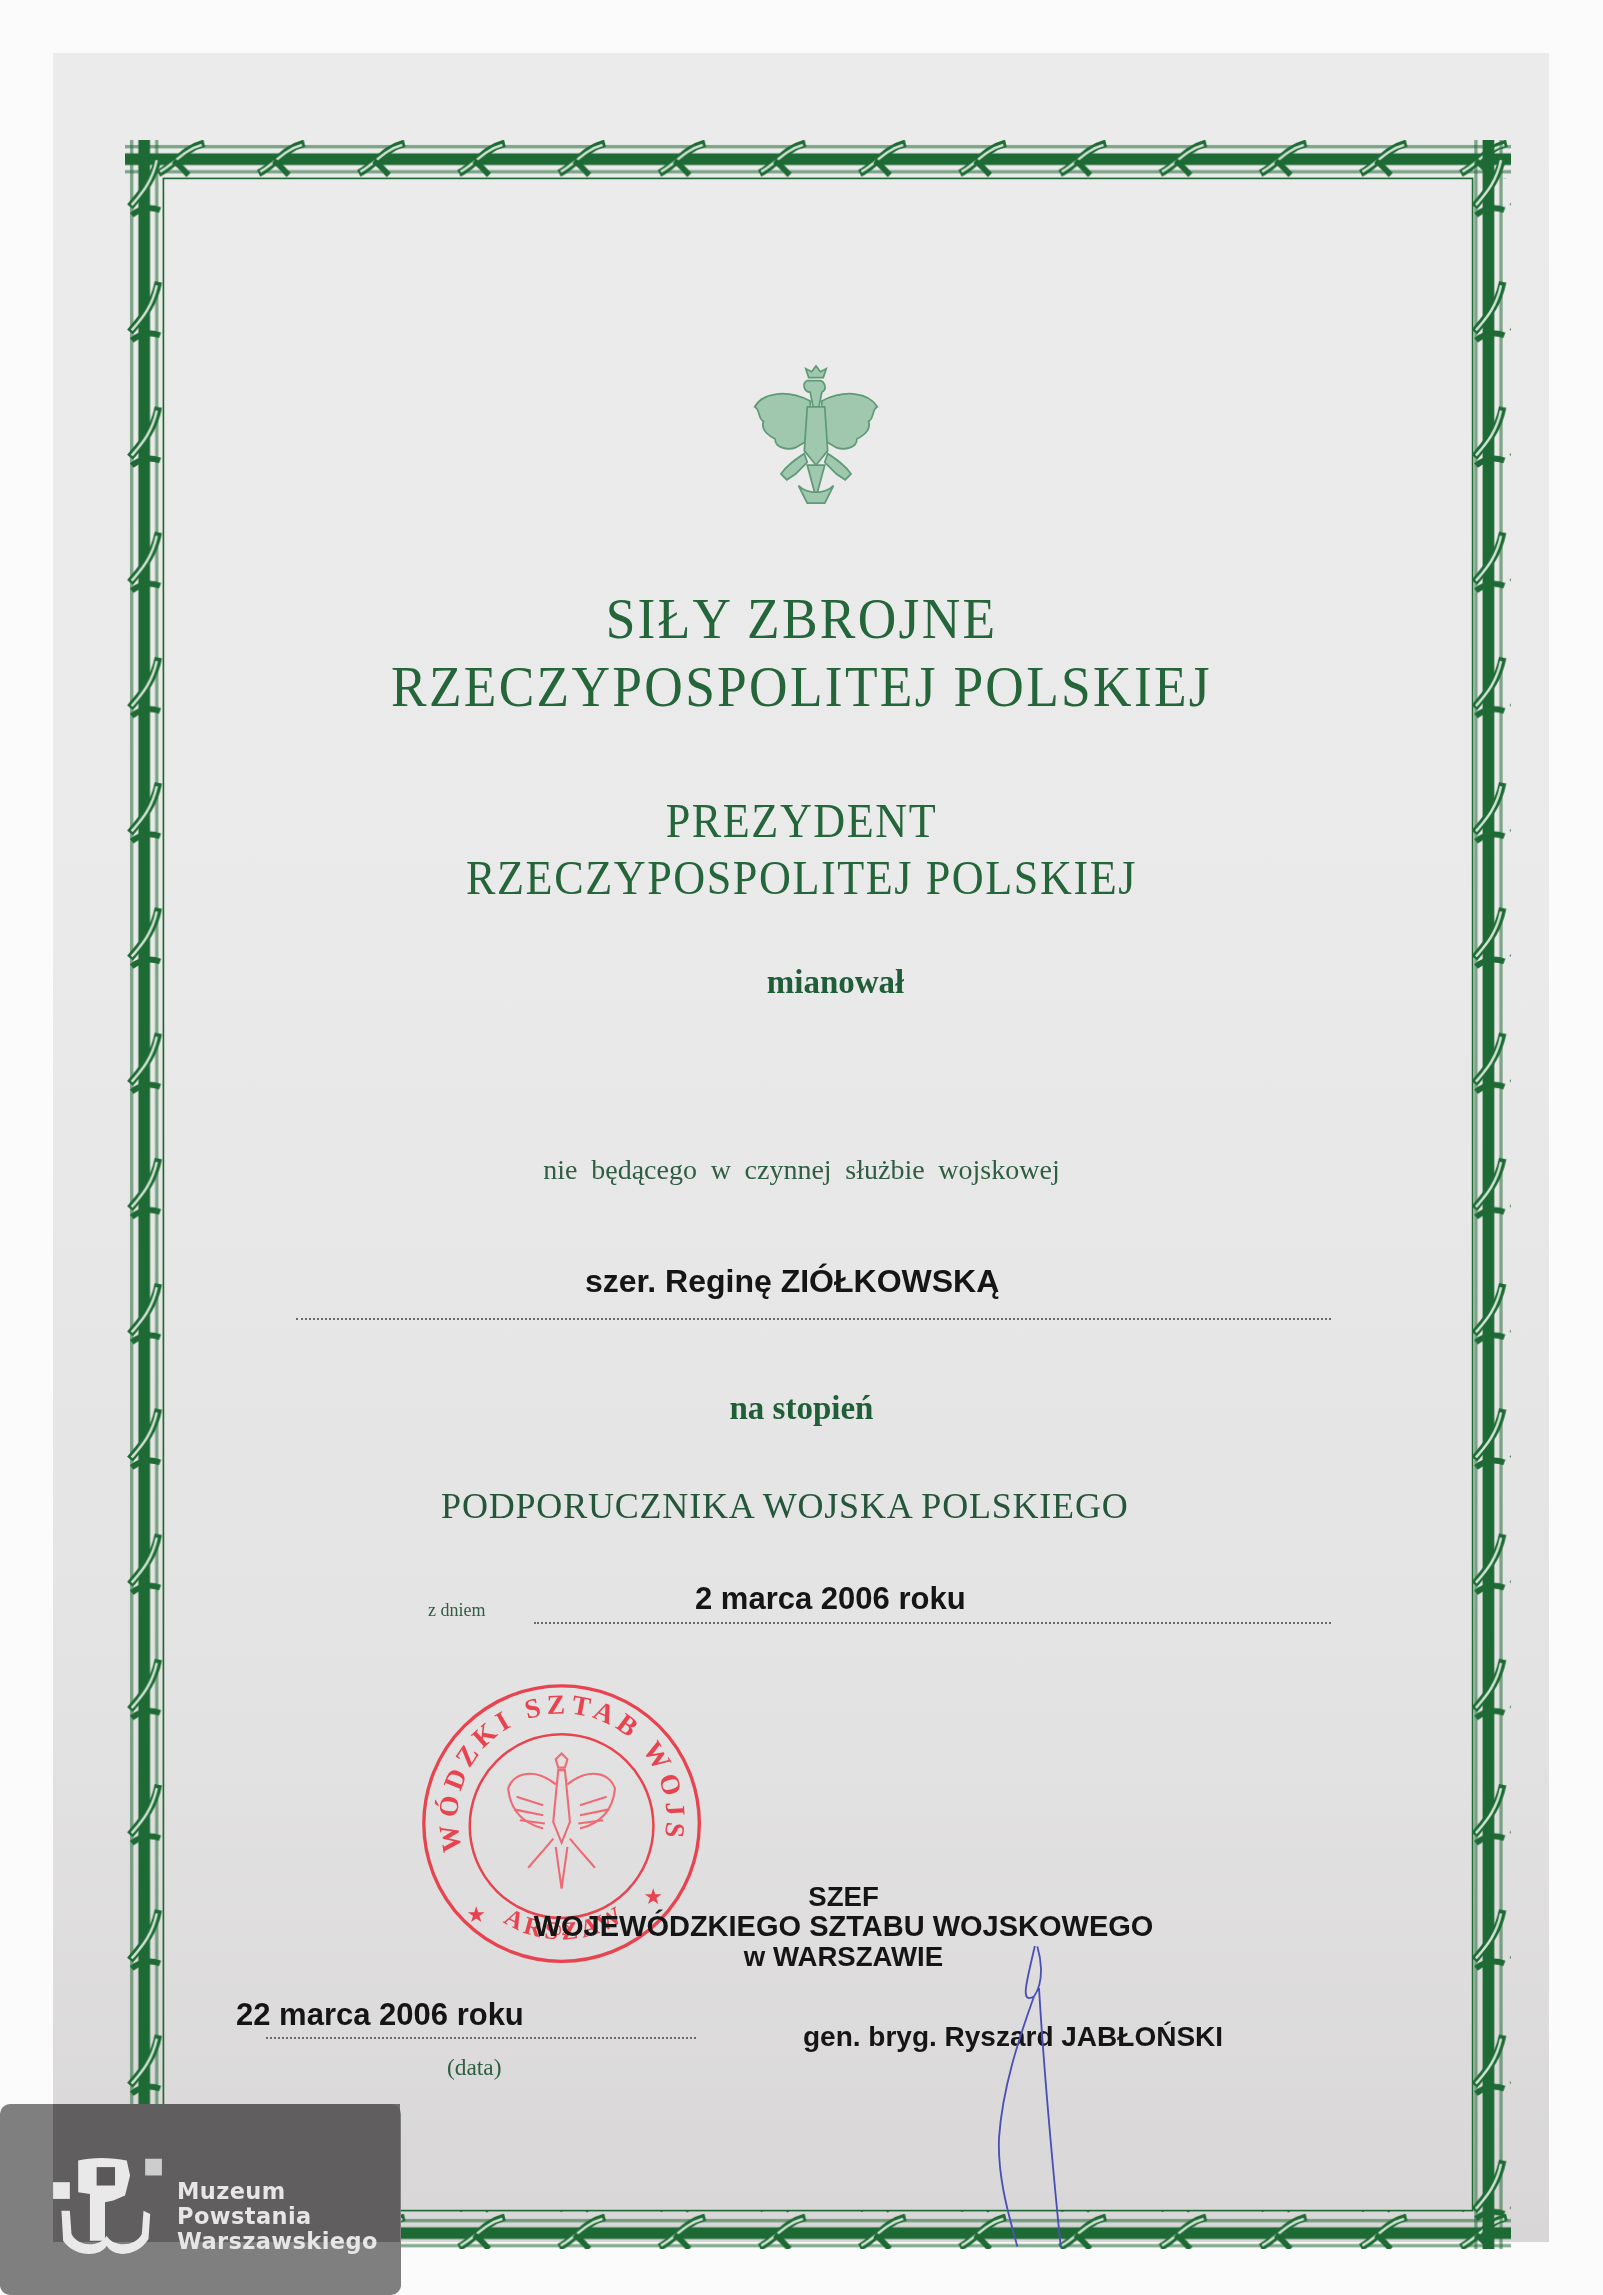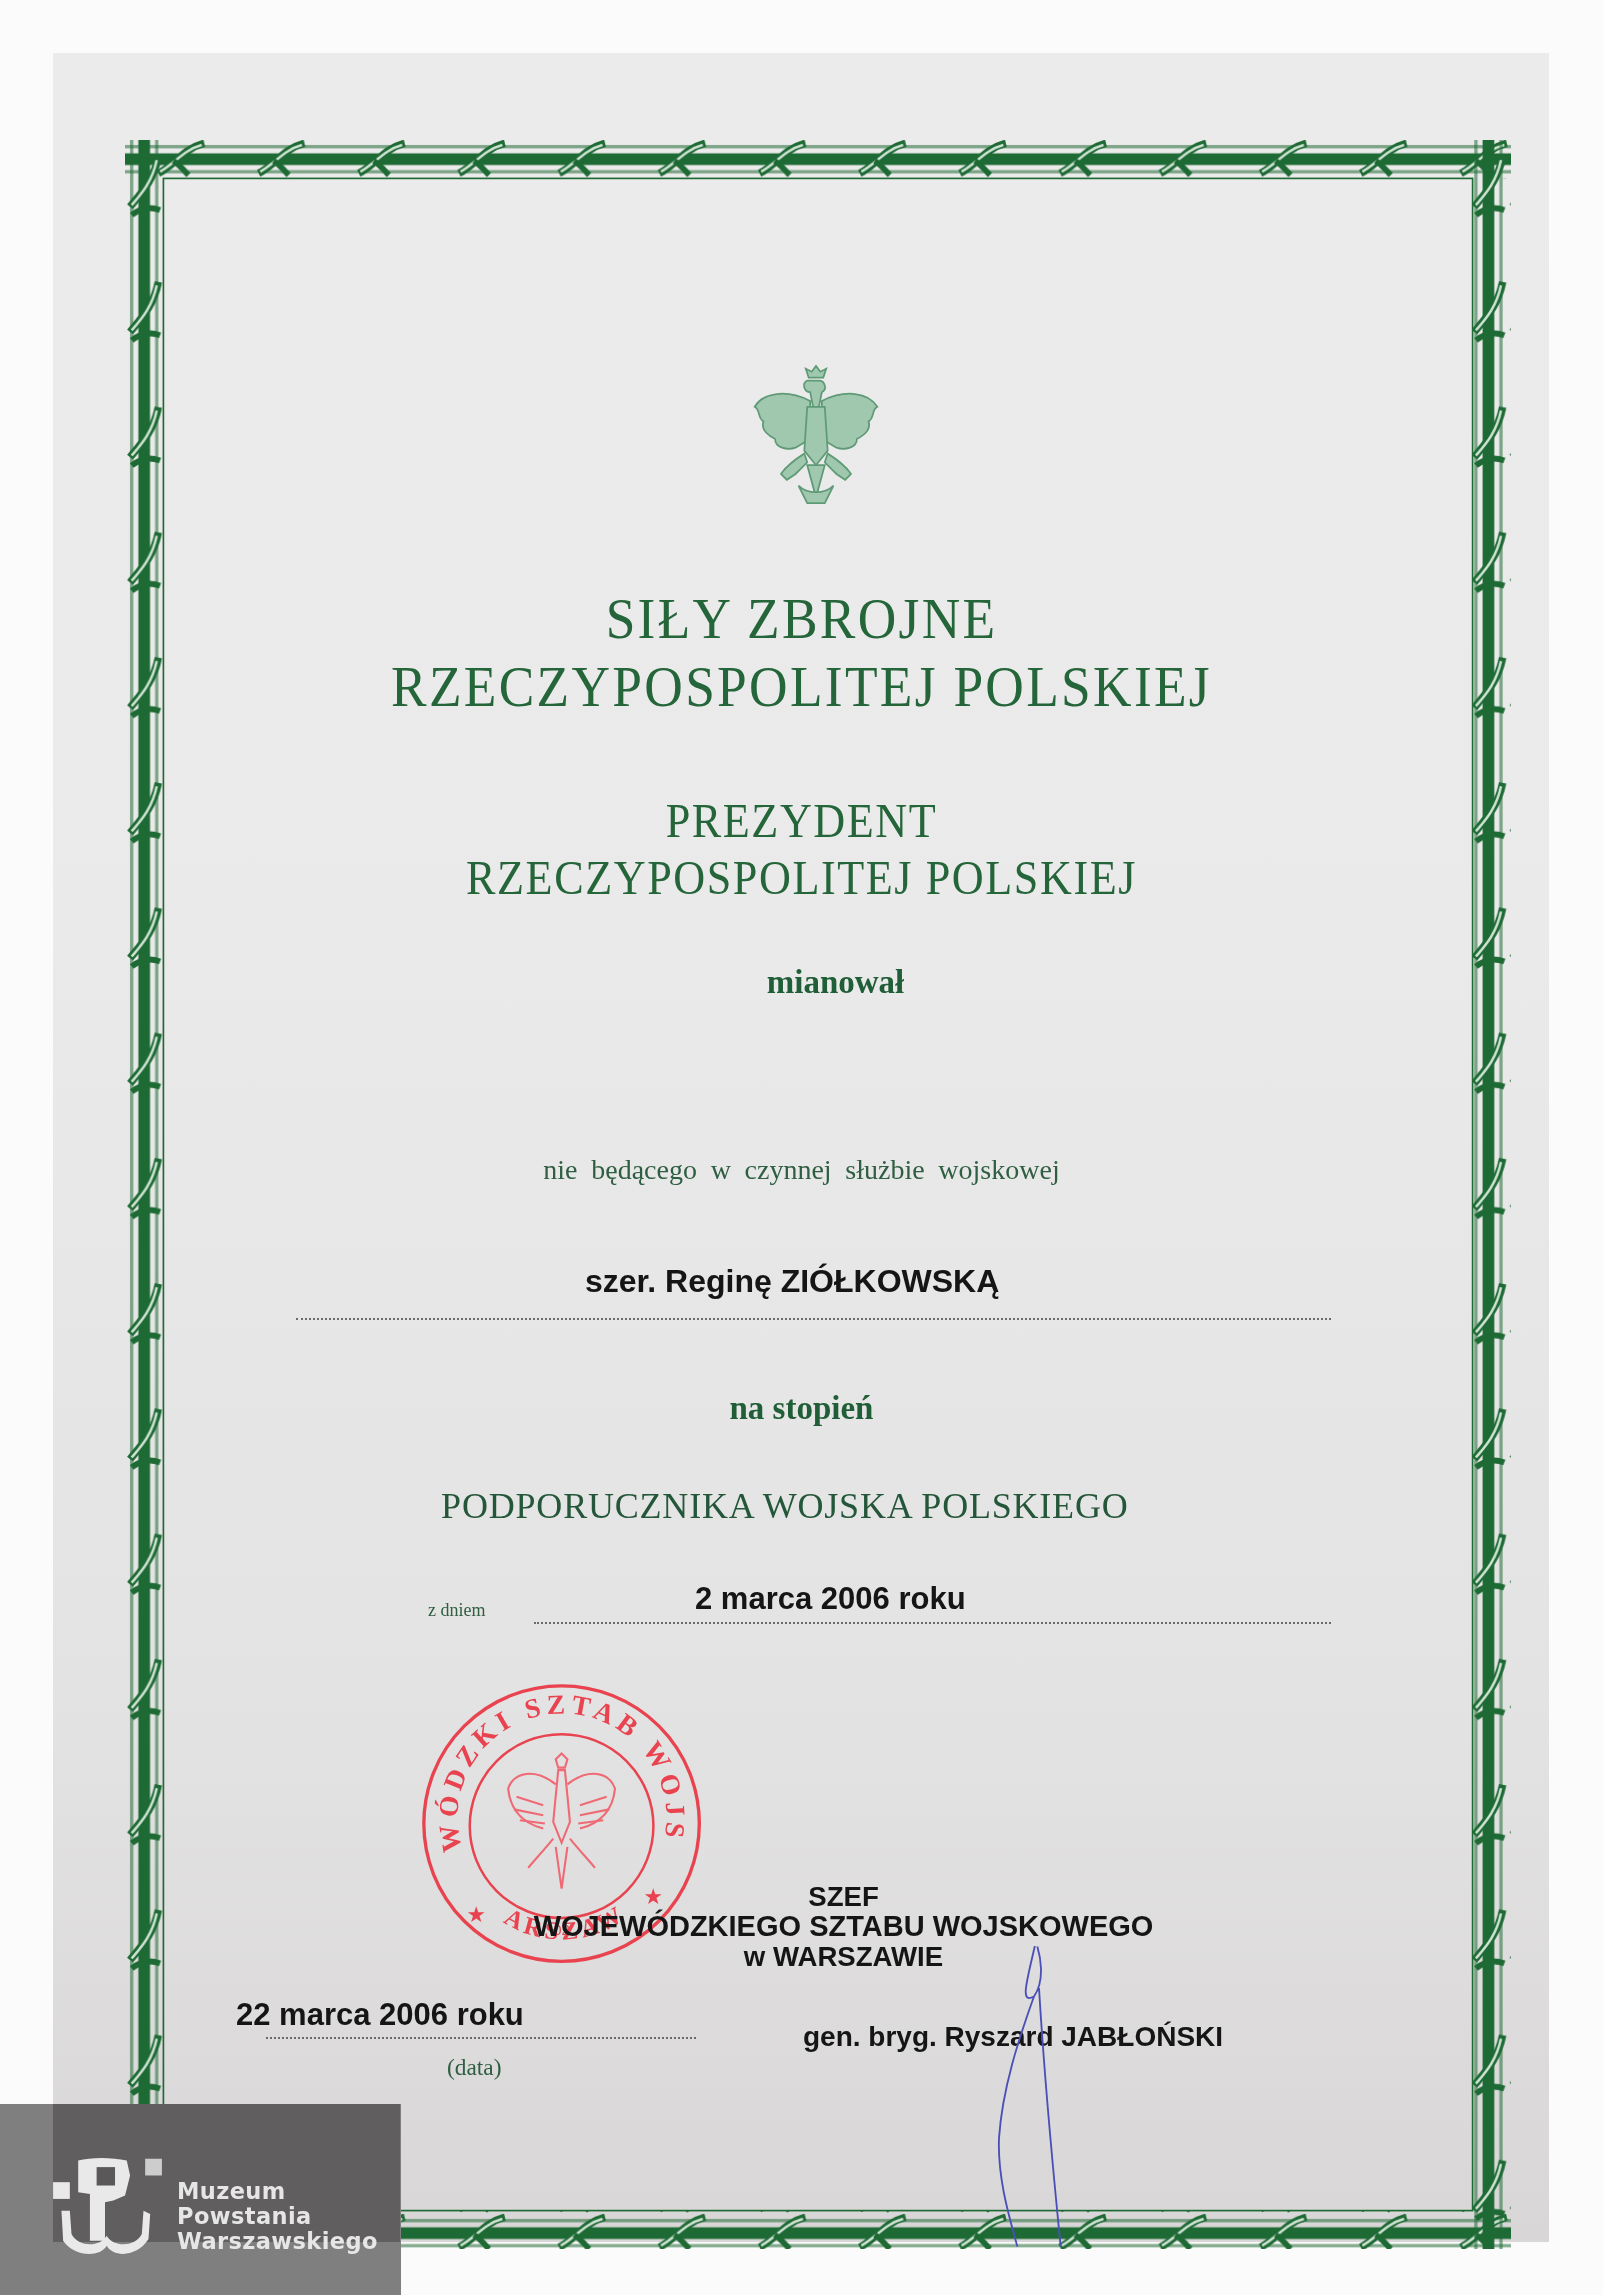--- a/index.html
+++ b/index.html
@@ -30,20 +30,21 @@
   .filled { position:absolute; font-family:"Liberation Sans", sans-serif; font-weight:bold; color:#151515; white-space:nowrap;text-align:center; }
   .dots { position:absolute; border-bottom:2.5px dotted #6a6a6a; height:0; }
 
   .stamp { position:absolute; left:418px; top:1680px; width:288px; height:288px; }
 
   .sig { position:absolute; left:969px; top:1946px; width:125px; height:301px; }
 
   .museum {
     position:absolute; left:0; top:2104px; width:401px; height:191px;
     background:#7f7f7f;
+    border-radius:10px;
   }
   .museum .inner {
     position:absolute; left:53px; top:0; width:347px; height:138px;
     background:rgba(90,88,88,0.85);
   }
   .museum .logo { position:absolute; left:53px; top:38px; width:109px; height:113px; }
   .museum .mtext {
     position:absolute; left:177px; top:75px;
     font-family:"DejaVu Sans", sans-serif; font-weight:bold; color:#e6e6e6;
     font-size:22.5px; line-height:25px; letter-spacing:0.4px;

